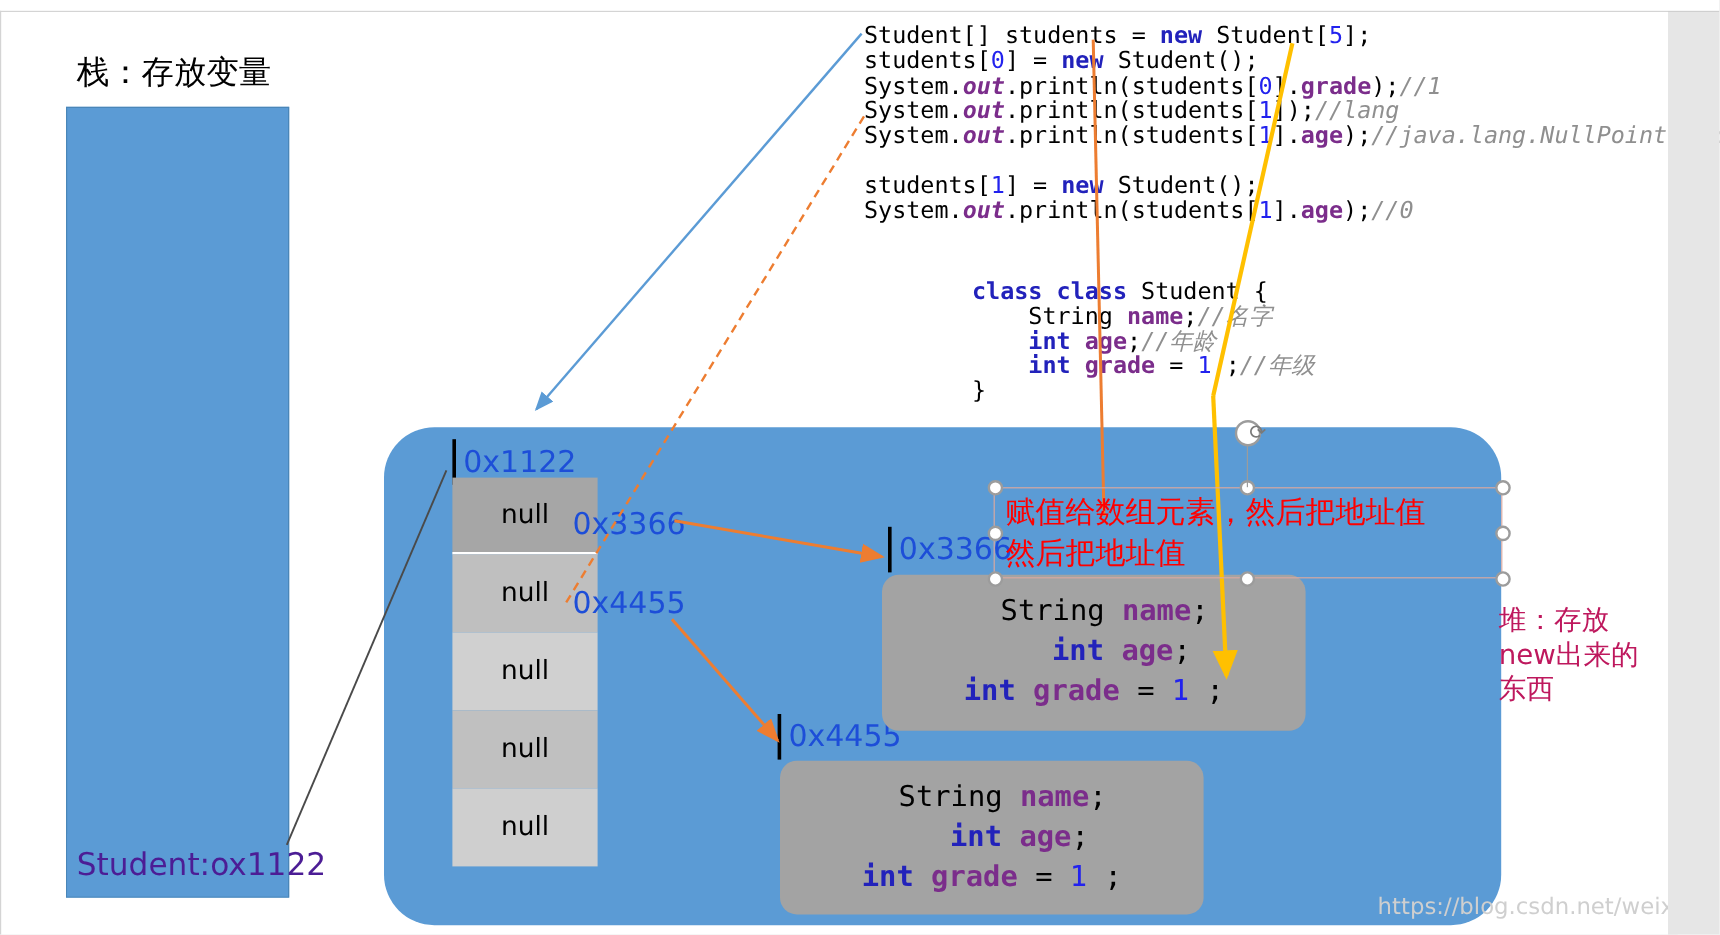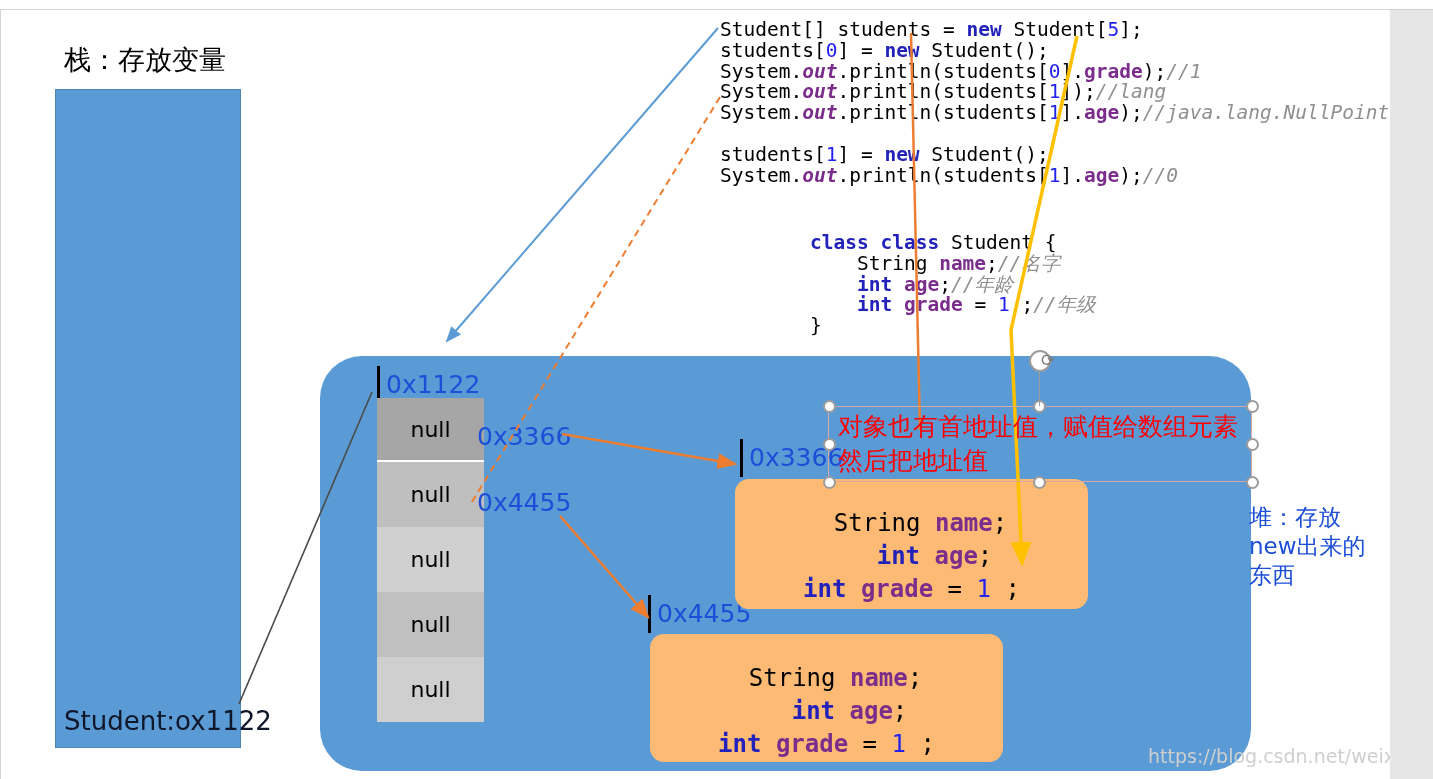--- a/index.html
+++ b/index.html
@@ -52,43 +52,43 @@
     background: #5B9BD5;
     border: 1px solid #4a86b8;
   }
   .stack-var-box {
     position: absolute; left: 56px; top: 695px;
     width: 184px; height: 52px;
     background: #5B9BD5;
     display: flex; align-items: center;
   }
   .stack-var-label {
-    font-size: 26px; color: #0f172a; padding-left: 8px; white-space: nowrap;
+    font-size: 26px; color: #4c1d95; padding-left: 8px; white-space: nowrap;
     font-family: "DejaVu Sans", sans-serif;
   }
   
   .heap-rect {
     position: absolute; left: 320px; top: 356px;
     width: 931px; height: 415px;
     background: #5B9BD5;
     border-radius: 42px;
   }
   .heap-label {
     position: absolute; left: 1249px; top: 503px;
     width: 140px;
-    font-size: 23px; line-height: 29px; color: #1d4ed8;
+    font-size: 23px; line-height: 29px; color: #be185d;
     font-family: "DejaVu Sans", sans-serif;
   }
   
   .array {
     position: absolute; left: 377px; top: 398px;
     width: 107px; height: 325px;
   }
   .array-cell {
-    width: 107px; height: 65px;
+    width: 121px; height: 65px;
     display: flex; align-items: center; justify-content: center;
     font-size: 22px; color: #000;
     font-family: "DejaVu Sans", sans-serif;
   }
   .cell-0 { background: #a6a6a6; border-bottom: 2px solid #ffffff; height: 64px; }
   .cell-1 { background: #bfbfbf; }
   .cell-2 { background: #d0d0d0; }
   .cell-3 { background: #c0c0c0; }
   .cell-4 { background: #cfcfcf; }
   
@@ -104,23 +104,23 @@
     width: 3px; height: 38px; background: #000;
   }
   #addr-1122 { left: 377px; top: 370px; }
   #addr-3366-arr { left: 477px; top: 422px; padding-left: 0; }
   #addr-4455-arr { left: 477px; top: 488px; padding-left: 0; }
   #addr-3366-obj { left: 740px; top: 443px; }
   #addr-4455-obj { left: 648px; top: 599px; }
   
   .obj-box {
     position: absolute;
-    background: #fdba74;
+    background: #a3a3a3;
     border-radius: 14px;
-    padding-top: 28px;
+    padding-top: 14px;
     text-align: center;
     font-family: "DejaVu Sans Mono", monospace;
     font-size: 24px;
     line-height: 33px;
   }
   #obj-box-1 { left: 735px; top: 479px; width: 353px; height: 130px; }
   #obj-box-2 { left: 650px; top: 634px; width: 353px; height: 128px; }
   .kw  { color: #2222bb; font-weight: bold; }
   .ident { color: #7b2d8b; font-weight: bold; }
   .num { color: #2222ee; }
@@ -283,21 +283,21 @@
     <line x1="560" y1="516" x2="648" y2="617" stroke="#ED7D31" stroke-width="2.5" marker-end="url(#arr-orange)"></line>
 
     <line x1="911" y1="33" x2="920" y2="430" stroke="#ED7D31" stroke-width="2.5"></line>
 
     <line x1="1077" y1="36" x2="1011" y2="330" stroke="#FFC000" stroke-width="3.5"></line>
     <line x1="1011" y1="330" x2="1022" y2="563" stroke="#FFC000" stroke-width="3.5" marker-end="url(#arr-yellow)"></line>
   </svg>
 
   <div class="sel-box"></div>
   <div class="note-red">
-    <div>对象也有首地址值，赋值给数组元素</div>
+    <div>赋值给数组元素，然后把地址值</div>
     <div>然后把地址值</div>
   </div>
 
   <div class="handle" style="left:823px;  top:400px;"></div>
   <div class="handle" style="left:1033px; top:400px;"></div>
   <div class="handle" style="left:1246px; top:400px;"></div>
   <div class="handle" style="left:823px;  top:438px;"></div>
   <div class="handle" style="left:1246px; top:438px;"></div>
   <div class="handle" style="left:823px;  top:476px;"></div>
   <div class="handle" style="left:1033px; top:476px;"></div>

